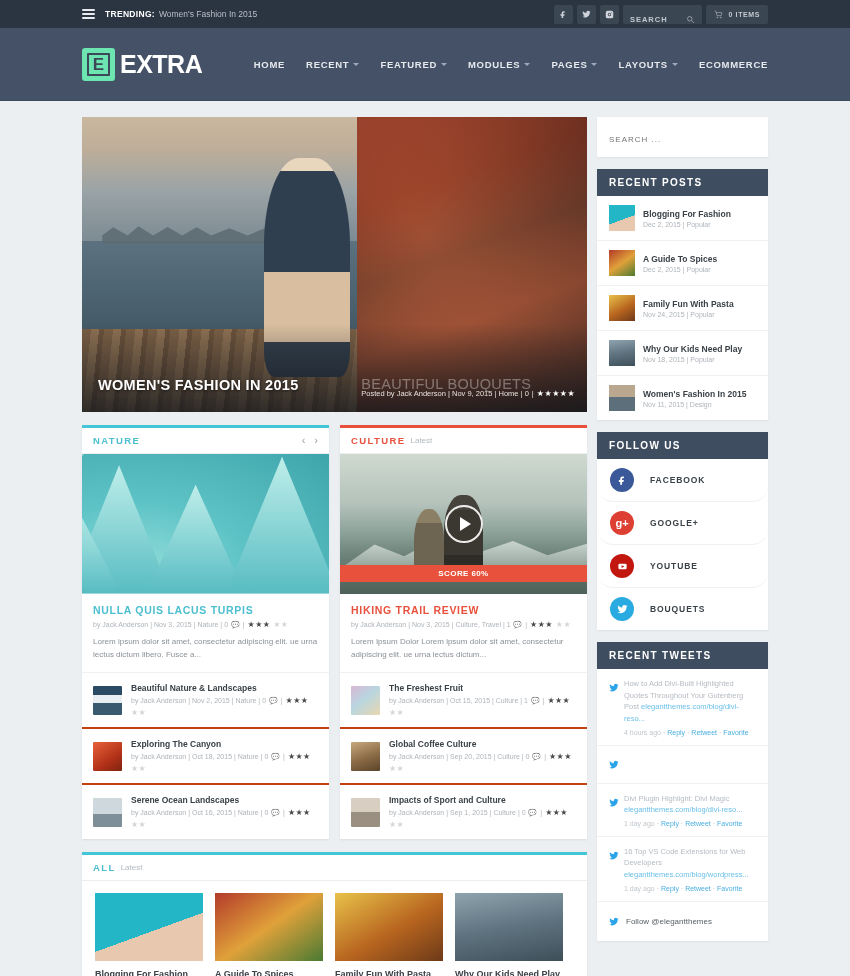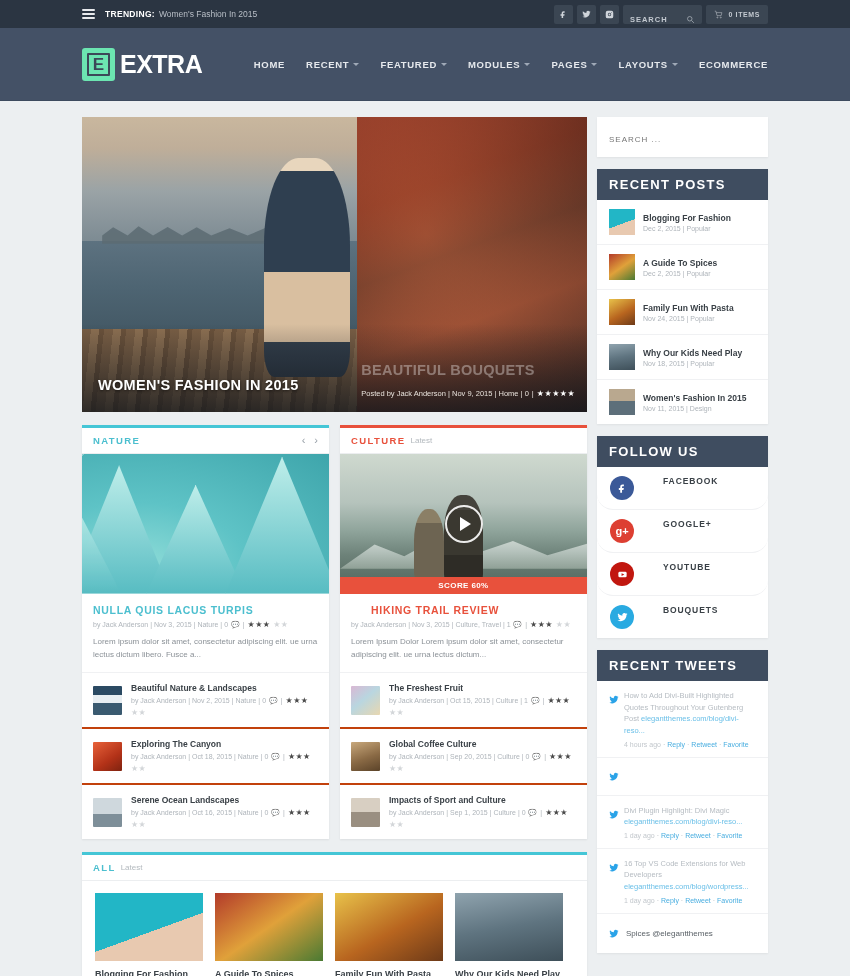--- a/index.html
+++ b/index.html
@@ -95,22 +95,22 @@
     left: 54.5%; width: 45.5%;
     background: linear-gradient(160deg, #b5442f 0%, #8c3523 25%, #6d3b2c 45%, #a8553a 65%, #5a3b32 100%);
   }
   .hero-b-overlay { position:absolute; inset:0; background: radial-gradient(circle at 30% 40%, rgba(230,120,70,.35), rgba(40,25,20,.45)); }
   .hero-caption-a {
     position: absolute; left: 16px; bottom: 19px; z-index: 5;
     font-size: 14.5px; font-weight: bold; color: #fff; letter-spacing: .3px;
     text-shadow: 0 1px 3px rgba(0,0,0,.6);
   }
   .hero-b-title {
-    position:absolute; left: 0; bottom: 34px; width: 100%; z-index:6;
-    font-size: 14.5px; font-weight: bold; color: #fff; letter-spacing: .3px;
+    position:absolute; left: 0; bottom: 20px; width: 100%; z-index:6;
+    font-size: 14.5px; font-weight: normal; color: #fff; letter-spacing: .3px;
     opacity: .35; padding-left: 4px;
   }
   .hero-b-meta {
     position:absolute; left: 0; bottom: 14px; width:100%; z-index:6;
     font-size: 7.5px; color: #e6e0da; padding-left: 4px; display:flex; align-items:center; gap:3px;
   }
   .hero-b-meta .stars { color: #fff; letter-spacing: .5px; font-size: 8px; }
   .hero-shade { position:absolute; left:0; bottom:0; width:100%; height:30%;
     background: linear-gradient(180deg, rgba(15,20,26,0), rgba(15,20,26,.75)); z-index:4; }
 
@@ -150,29 +150,29 @@
     background: linear-gradient(180deg,#45433c 0 18%, #3a3830 18% 70%, #2e2c26 70% 100%); border-radius: 42% 42% 8% 8%; }
   .hiker .fig2 { position:absolute; left:30%; bottom:11%; width:12%; height:50%;
     background: linear-gradient(180deg,#8b7f66 0 20%, #6d6452 20% 100%); border-radius: 45% 45% 10% 10%; }
   .play-btn {
     position:absolute; left: 50%; top: 50%; transform: translate(-50%,-50%);
     width: 38px; height: 38px; border: 2.5px solid rgba(255,255,255,.9); border-radius: 50%;
     display:flex; align-items:center; justify-content:center; cursor:pointer;
   }
   .play-btn i { width:0;height:0;border-left: 11px solid #fff; border-top: 7px solid transparent; border-bottom: 7px solid transparent; margin-left: 3px;}
   .score-bar {
-    position:absolute; left:0; bottom:0; width:100%; height:17px; background:#e8513c;
+    position:absolute; left:0; bottom:12px; width:100%; height:17px; background:#e8513c;
     display:flex; align-items:center; justify-content:center;
     font-size: 8px; font-weight:bold; color:#fff; letter-spacing:.4px;
   }
 
   .feat-body { padding: 10px 11px 11px 11px; border-bottom: 1px solid #f0f1f3; }
   .feat-title { font-size: 10.5px; font-weight: bold; letter-spacing: .7px; margin-bottom: 4px; cursor:pointer; }
   .feat-title.teal { color: #4cbfcf; }
-  .feat-title.red { color: #e8513c; margin-left: 20px; }
+  .feat-title.red { color: #e8513c; }
   .meta { font-size: 7px; color: #aeb4ba; display:flex; align-items:center; gap:3px; flex-wrap: wrap; }
   .meta .stars { font-size: 8px; letter-spacing: .4px; }
   .star-on { color: #4a4a4a; }
   .star-off { color: #d3d6d9; }
   .excerpt { font-size: 8px; color: #8b9197; line-height: 1.65; margin-top: 6px; }
 
   .post-item { display: flex; gap: 9px; padding: 10px 11px; border-bottom: 2px solid #c2410c; align-items: center; }
   .post-item:last-child { border-bottom: none; }
   .thumb { width: 29px; height: 29px; flex: none; border-radius: 1px; }
   .post-title { font-size: 8.5px; font-weight: bold; color: #3a4147; margin-bottom: 3px; cursor:pointer; }
@@ -198,30 +198,30 @@
   .gcard .gtitle { font-size: 9px; font-weight: bold; color: #3a4147; margin-bottom: 4px; cursor:pointer; }
 
   
   .wid { background: #fff; margin-bottom: 12px; box-shadow: 0 1px 2px rgba(0,0,0,.06); }
   .wid-search { padding: 11px 12px; background:#fff; }
   .wid-search input {
     width: 100%; border: none; outline: none; font-size: 8px; color: #9aa0a6;
     letter-spacing: 1px; font-family: "Liberation Sans", sans-serif; background: transparent;
   }
   .wid-head {
-    background: #3f4d60; color: #fff; font-size: 13px; font-weight: bold;
+    background: #3f4d60; color: #fff; font-size: 10px; font-weight: bold;
     letter-spacing: 1.3px; padding: 8px 12px;
   }
   .sp-item { display: flex; gap: 8px; padding: 9px 12px; border-bottom: 1px solid #f0f1f3; align-items: center; }
   .sp-item:last-child { border-bottom: none; }
   .sp-thumb { width: 26px; height: 26px; flex:none; }
   .sp-title { font-size: 8.5px; font-weight: bold; color: #3a4147; margin-bottom: 2px; cursor:pointer; }
   .sp-meta { font-size: 7px; color: #aeb4ba; }
 
-  .fl-item { display:flex; gap:29px; padding: 9px 13px; border-bottom: 1px solid #f0f1f3; cursor:pointer;border-radius:16px; }
+  .fl-item { display:flex; align-items:center; gap:16px; padding: 9px 13px; border-bottom: 1px solid #f0f1f3; cursor:pointer;border-radius:16px; }
   .fl-item:last-child { border-bottom: none; }
   .fl-icon { width: 24px; height: 24px; border-radius: 50%; display:flex; align-items:center; justify-content:center; flex:none; }
   .fl-icon svg { width: 11px; height: 11px; fill: #fff; }
   .fl-label { font-size: 8.5px; font-weight: bold; color: #3a4147; letter-spacing: .9px; }
 
   .tw-item { padding: 9px 12px; border-bottom: 1px solid #f0f1f3; display:flex; gap: 5px; }
   .tw-bird { width: 10px; flex:none; padding-top:1px; }
   .tw-bird svg { width: 10px; height: 10px; fill: #2aa3e8; }
   .tw-text { font-size: 7.5px; color: #b6bcc2; line-height: 1.55; }
   .tw-link { color: #6cc0e8; }
@@ -617,18 +617,18 @@
         <div>
           <div class="tw-text"><span>16 Top VS Code Extensions for Web Developers </span><span class="tw-link">elegantthemes.com/blog/wordpress...</span></div>
           <div class="tw-foot"><span>1 day ago</span> · <a>Reply</a> · <a>Retweet</a> · <a>Favorite</a></div>
         </div>
       </div>
 
       <div class="tw-follow">
         <div class="tw-bird"><svg viewBox="0 0 24 24">
               <path d="M23 4.5a9 9 0 0 1-2.6.7 4.5 4.5 0 0 0 2-2.5 9 9 0 0 1-2.9 1.1A4.5 4.5 0 0 0 11.7 8 12.8 12.8 0 0 1 2.4 3.2a4.5 4.5 0 0 0 1.4 6 4.4 4.4 0 0 1-2-.6 4.5 4.5 0 0 0 3.6 4.4 4.5 4.5 0 0 1-2 .1 4.5 4.5 0 0 0 4.2 3.1A9 9 0 0 1 1 18.1a12.7 12.7 0 0 0 6.9 2c8.3 0 12.8-6.9 12.8-12.8v-.6A9 9 0 0 0 23 4.5z"></path>
             </svg></div>
-        <span>Spices @elegantthemes</span>
+        <span>Follow @elegantthemes</span>
       </div>
     </div>
 
   </div>
 </div>
 
 </body></html>

